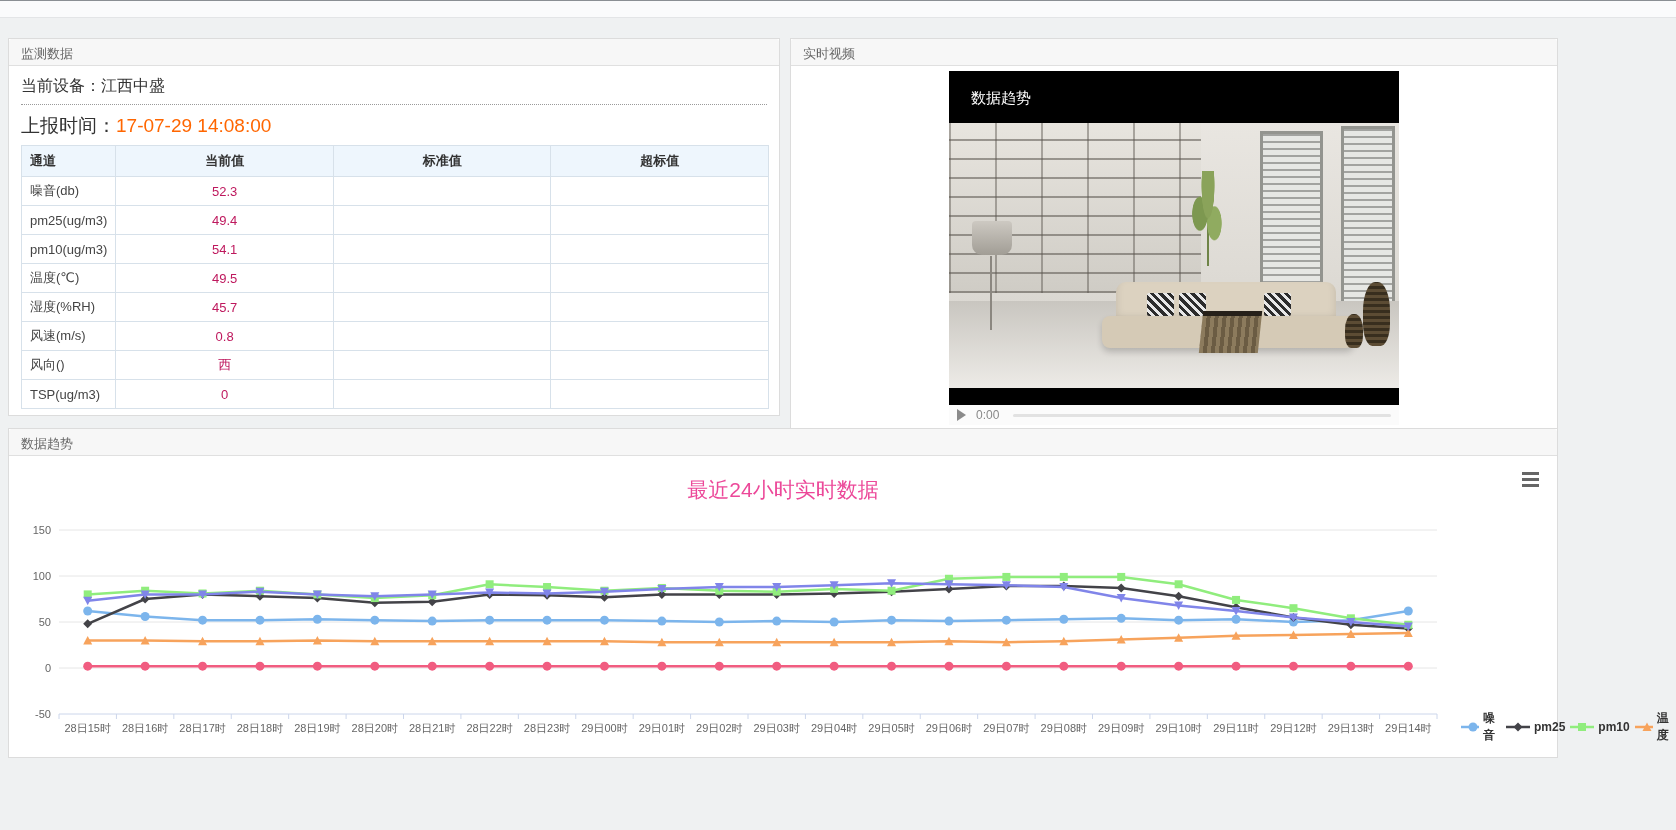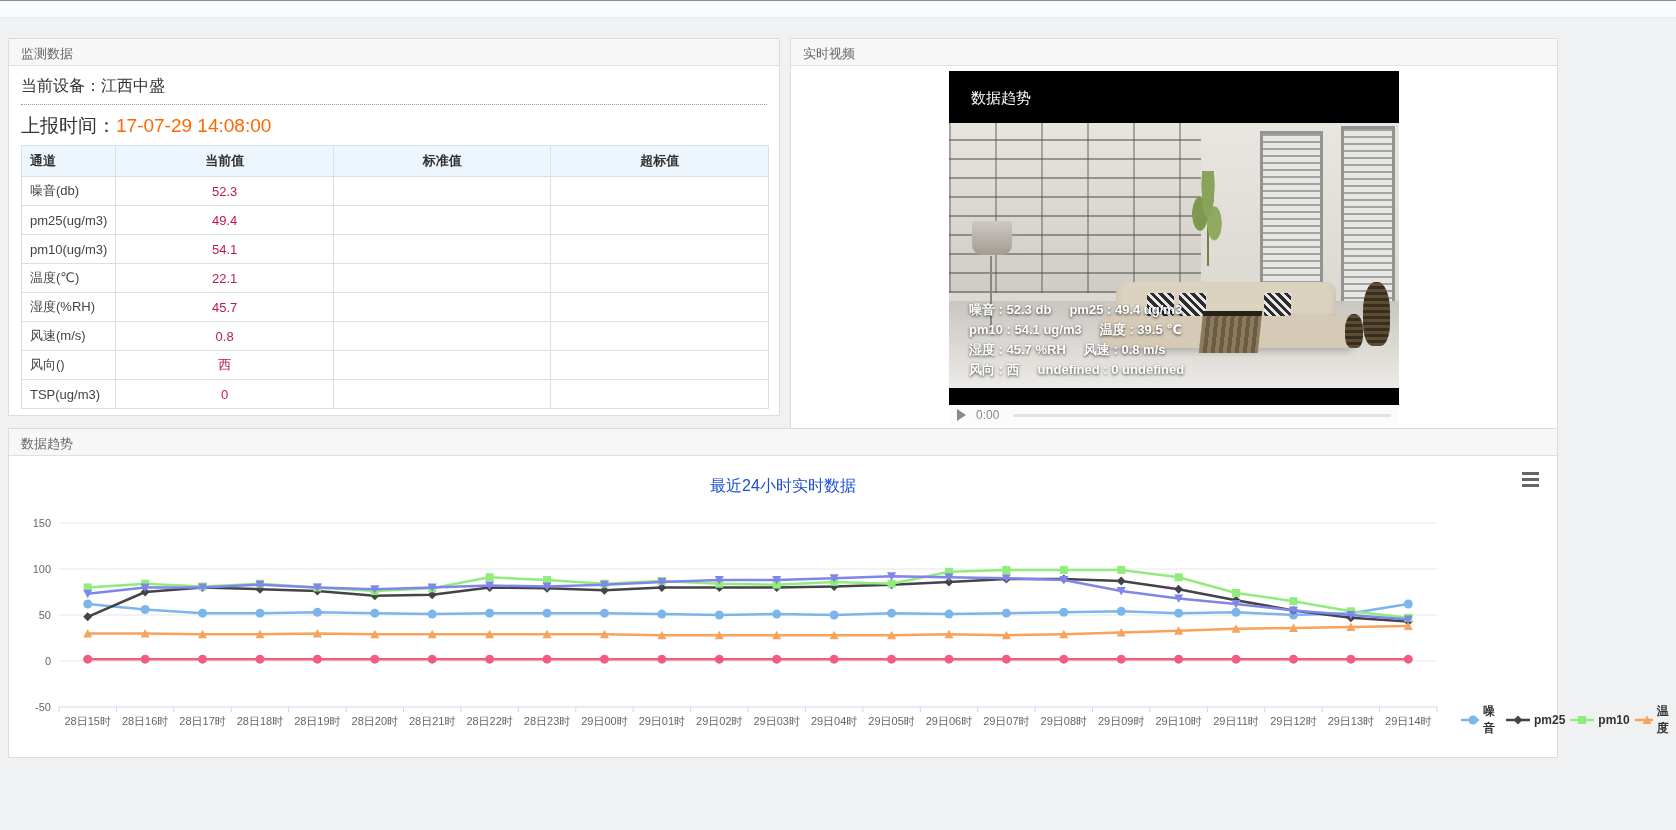--- a/index.html
+++ b/index.html
@@ -67,21 +67,21 @@
   .overlay { position:absolute; left:20px; bottom:8px; color:#fff; font-size:13px; font-weight:bold;
     line-height:20px; text-shadow:0 1px 3px rgba(0,0,0,.75); white-space:pre-wrap; }
   .controls { width:450px; height:20px; background:#fbfbfb; display:flex; align-items:center; padding:0 8px; }
   .play-btn { width:0; height:0; border-left:9px solid #8a8a8a; border-top:6px solid transparent;
     border-bottom:6px solid transparent; cursor:pointer; }
   .ptime { color:#888; font-size:12px; margin-left:10px; }
   .pbar { flex:1; height:3px; background:#e2e2e2; margin-left:14px; border-radius:2px; cursor:pointer; }
   
   #trend { left:8px; top:428px; width:1550px; height:330px; }
   .chart-body { position:relative; padding-top:6px; }
-  .chart-title { text-align:center; font-size:16px; color:#1d4ed8; margin:14px 0 8px 0; }
+  .chart-title { text-align:center; font-size:21px; color:#ec4899; margin:14px 0 8px 0; }
   .hamburger { position:absolute; right:18px; top:16px; width:17px; cursor:pointer; }
   .hamburger div { height:3px; background:#666; margin-bottom:3px; }
   .chart-flex { display:flex; align-items:flex-end; }
   .legend { width:86px; display:flex; gap:5px; margin-top:-20px; }
   .legend-item { display:flex; align-items:center; gap:4px; font-size:12px; font-weight:bold;
     color:#333; cursor:pointer; }
 </style>
 </head>
 <body>
 
@@ -116,21 +116,21 @@
           <td class="cell-val"></td>
         </tr>
         <tr>
           <td class="cell-channel">pm10(ug/m3)</td>
           <td class="cell-val">54.1</td>
           <td class="cell-val"></td>
           <td class="cell-val"></td>
         </tr>
         <tr>
           <td class="cell-channel">温度(℃)</td>
-          <td class="cell-val">22.1</td>
+          <td class="cell-val">49.5</td>
           <td class="cell-val"></td>
           <td class="cell-val"></td>
         </tr>
         <tr>
           <td class="cell-channel">湿度(%RH)</td>
           <td class="cell-val">45.7</td>
           <td class="cell-val"></td>
           <td class="cell-val"></td>
         </tr>
         <tr>
@@ -169,24 +169,20 @@
         <div class="lamppole"></div>
         <div class="sofa-back"></div>
         <div class="cushion c1"></div>
         <div class="cushion c2"></div>
         <div class="cushion c3"></div>
         <div class="sofa-seat"></div>
         <div class="plant"></div>
         <div class="ctable"></div>
         <div class="vase v1"></div>
         <div class="vase v2"></div>
-        <div class="overlay">噪音 : 52.3 db     pm25 : 49.4 ug/m3
-pm10 : 54.1 ug/m3     温度 : 39.5 ℃
-湿度 : 45.7 %RH     风速 : 0.8 m/s
-风向 : 西     undefined : 0 undefined</div>
       </div>
     </div>
     <div class="controls">
       <div class="play-btn"></div>
       <div class="ptime">0:00</div>
       <div class="pbar"></div>
     </div>
   </div>
 </div>
 

